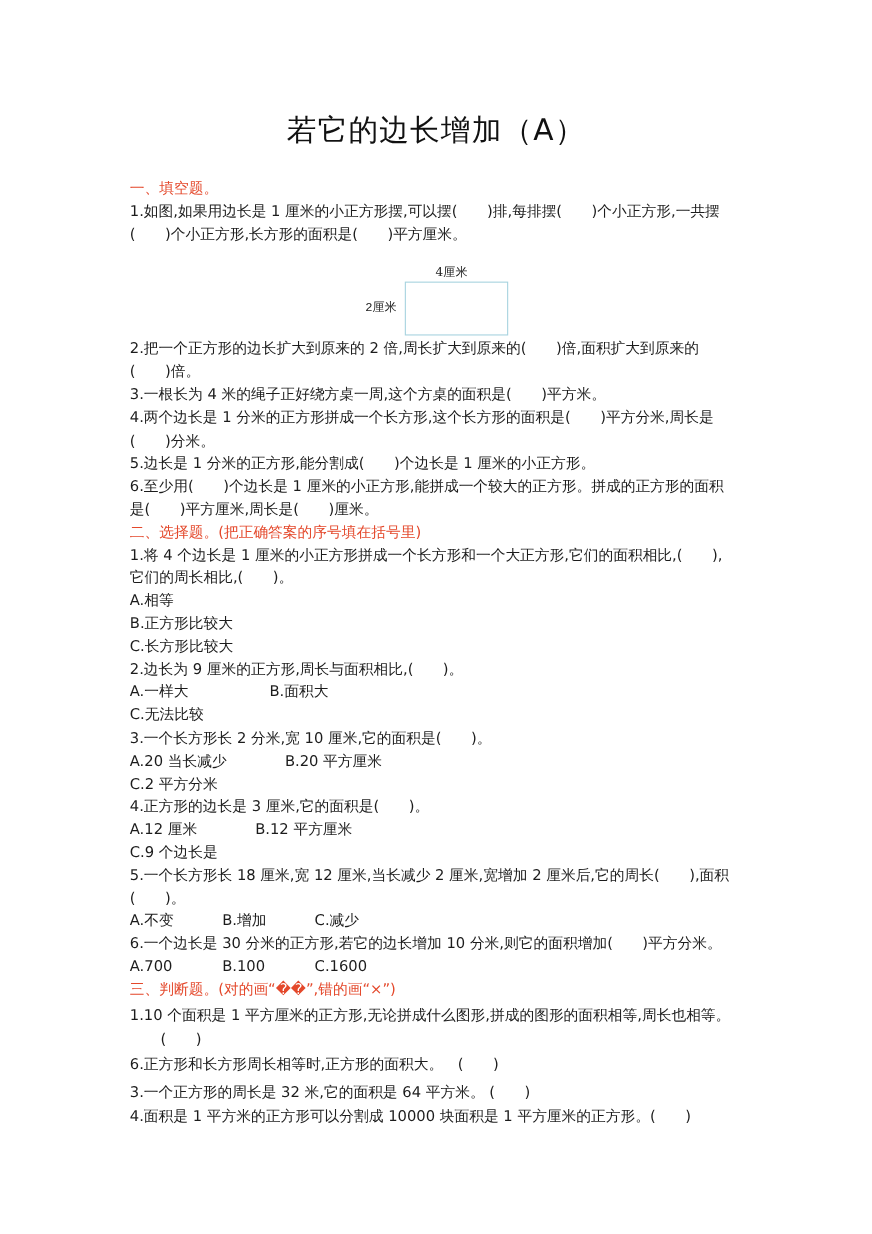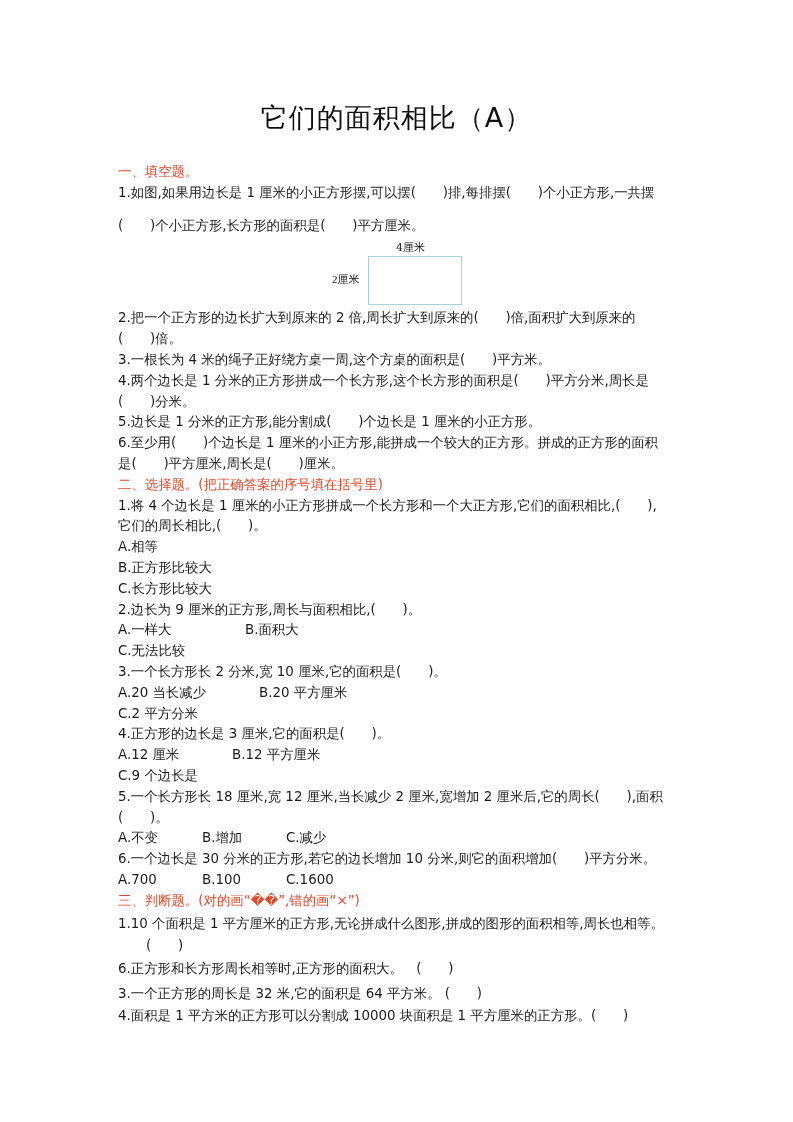--- a/index.html
+++ b/index.html
@@ -7,30 +7,30 @@
          font-family: "DejaVu Sans", "Liberation Sans", sans-serif; color: #1a1a1a; }
   .title { position: absolute; left: 0; width: 793px; top: 100px; text-align: center;
            font-size: 27px; letter-spacing: 1px; color: #111; }
   .line { position: absolute; left: 118px; font-size: 13.4px; line-height: 20px; white-space: nowrap; color: #1c1c1c; }
   .section { color: #e4482b; }
   .opt { display: inline-block; }
   .figure { position: absolute; left: 330px; top: 240px; width: 140px; height: 70px; }
   .fig-rect { position: absolute; left: 38px; top: 16px; width: 92px; height: 47px;
               border: 1px solid #a7d3df; }
   .fig-top { position: absolute; left: 66px; top: 0px; font-family: "DejaVu Serif", serif; font-size: 11px; color: #222; text-align: center; }
-  .fig-left { position: absolute; left: 2px; top: 32px; font-family: Liberation Serif, serif; font-size: 11px; color: #222; }
+  .fig-left { position: absolute; left: 2px; top: 32px; font-family: Liberation Mono, monospace; font-size: 11px; color: #222; }
 </style>
 </head>
 <body>
 
-<div class="title">它们的面积相比（A）</div>
+<div class="title">若它的边长增加（A）</div>
 
 <div class="line section" style="top:162px">一、填空题。</div>
 <div class="line" style="top:183px">1.如图,如果用边长是 1 厘米的小正方形摆,可以摆(　　)排,每排摆(　　)个小正方形,一共摆</div>
-<div class="line" style="top:216px">(　　)个小正方形,长方形的面积是(　　)平方厘米。</div>
+<div class="line" style="top:204px">(　　)个小正方形,长方形的面积是(　　)平方厘米。</div>
 
 <div class="figure">
   <div class="fig-top">4厘米</div>
   <div class="fig-left">2厘米</div>
   <div class="fig-rect"></div>
 </div>
 
 <div class="line" style="top:308px">2.把一个正方形的边长扩大到原来的 2 倍,周长扩大到原来的(　　)倍,面积扩大到原来的</div>
 <div class="line" style="top:329px">(　　)倍。</div>
 <div class="line" style="top:350px">3.一根长为 4 米的绳子正好绕方桌一周,这个方桌的面积是(　　)平方米。</div>

